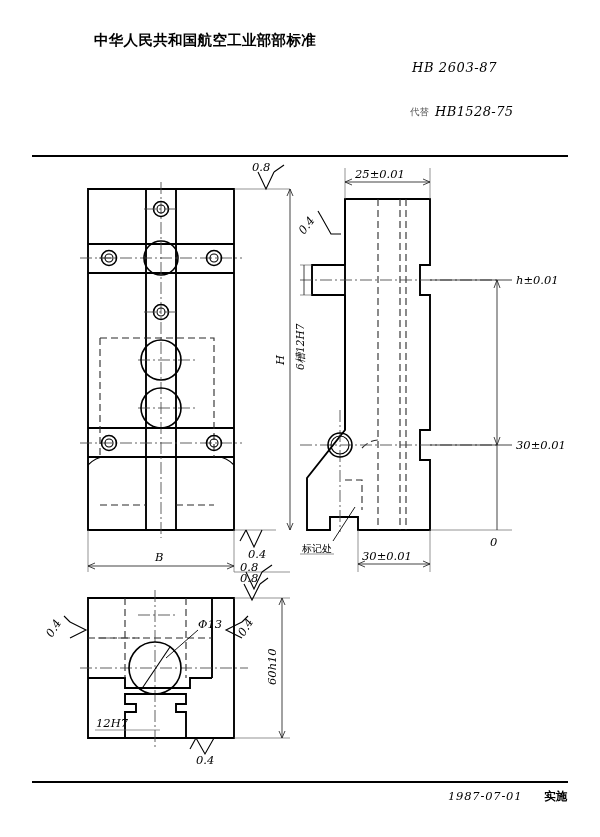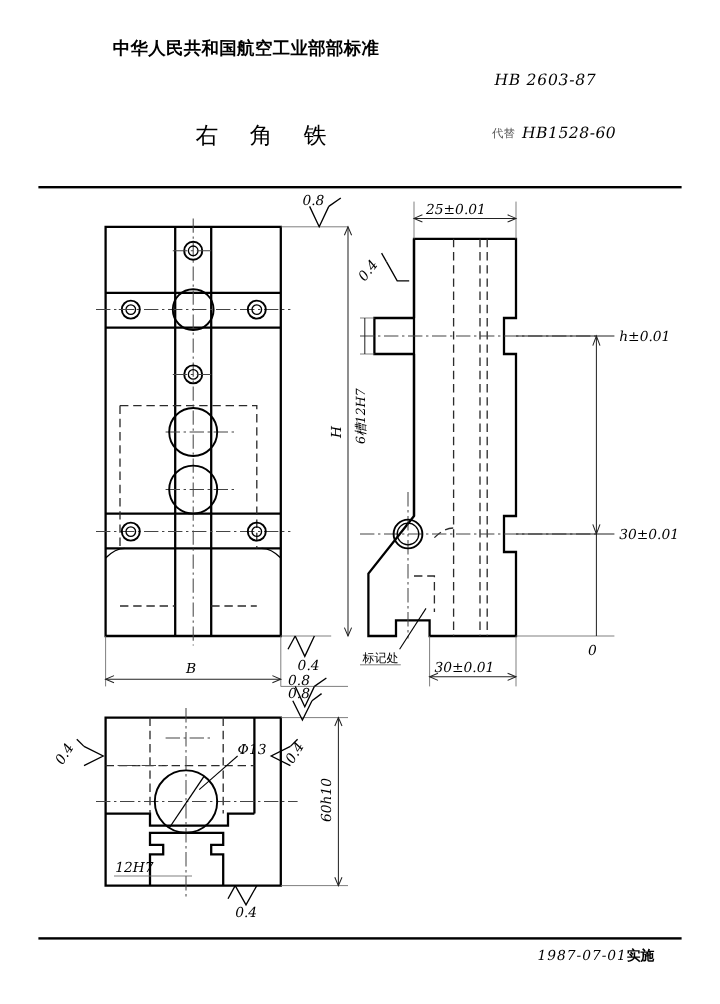--- a/index.html
+++ b/index.html
@@ -51,21 +51,21 @@
     font-size: 19px;
     letter-spacing: 10px;
     white-space: nowrap;
   }
   .replaces-wrap {
     position: absolute;
     left: 410px;
     top: 104px;
     white-space: nowrap;
     display: flex;
-    align-items: center;
+    align-items: flex-end;
     gap: 6px;
   }
   .replaces-label {
     font-family: "DejaVu Sans", sans-serif;
     font-size: 9.5px;
     color: #555;
   }
   .replaces-code {
     font-family: "DejaVu Serif", serif;
     font-style: italic;
@@ -98,20 +98,21 @@
     align-items: baseline;
     gap: 7px;
     white-space: nowrap;
   }
   .footer-right {
     position: absolute;
     left: 448px;
     top: 789px;
     display: flex;
     align-items: baseline;
+    gap: 22px;
     white-space: nowrap;
   }
   .cn-bold {
     font-family: "DejaVu Sans", sans-serif;
     font-weight: bold;
     font-size: 11.5px;
   }
   .date-txt {
     font-family: "DejaVu Serif", serif;
     font-style: italic;
@@ -197,24 +198,23 @@
     stroke-width: 1.1;
   }
 </style>
 </head>
 <body>
 
 <div class="page">
 
   <div class="std-org">中华人民共和国航空工业部部标准</div>
   <div class="std-code">HB 2603-87</div>
-  <div class="doc-title">右 角 铁</div>
   <div class="replaces-wrap">
     <span class="replaces-label">代替</span>
-    <span class="replaces-code">HB1528-60</span>
+    <span class="replaces-code">HB1528-75</span>
   </div>
   <div class="rule-top"></div>
 
   <svg class="drawing" viewBox="0 0 600 620">
 
     <g>
 
       <path class="outline" d="M 88 29 L 234 29 L 234 370 L 88 370 Z"></path>
 
       <line class="outline" x1="88" y1="84" x2="234" y2="84"></line>

